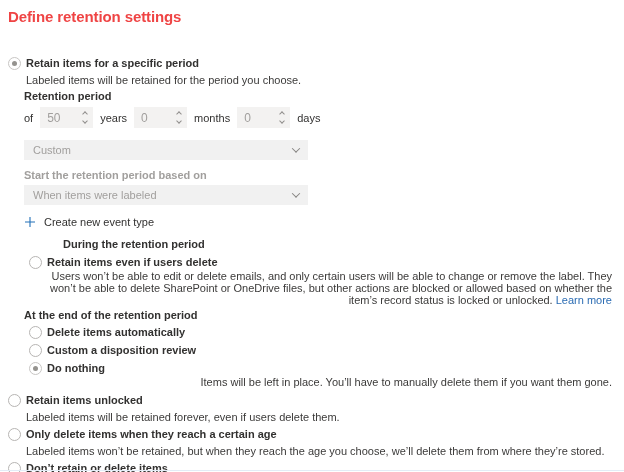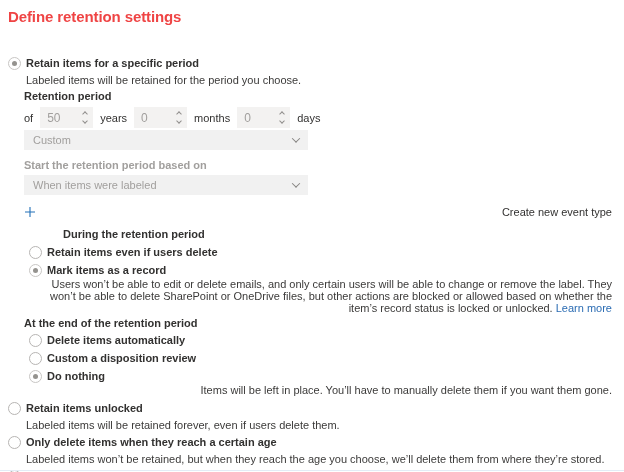--- a/index.html
+++ b/index.html
@@ -58,21 +58,21 @@
     width: 284px; height: 20px; background: #f1f1f1;
     display: flex; align-items: center; justify-content: space-between;
     padding: 0 9px; color: #a19f9d;
   }
   .select .chev-down {
     width: 6px; height: 6px; border-right: 1px solid #858381; border-bottom: 1px solid #858381;
     transform: rotate(45deg) translate(-1px,-1px);
   }
   .mt3 { margin-top: 3px; gap: 31px; }
 
-  .link-row { display: flex; align-items: center; margin-top: 11px; cursor: pointer; justify-content: space-between; }
+  .link-row { display: flex; align-items: center; gap: 8px; margin-top: 11px; cursor: pointer; }
   .link-row .plus-label { color: #323130; }
   .learn-more { color: #2b6cb3; cursor: pointer; }
 
   .subopt { margin-left: 5px; margin-top: 5px; }
   .subdesc { margin-left: 23px; margin-top: 1px; max-width: 572px; text-align: right; }
 
   .bottom-divider {
     position: absolute; left: 0; right: 0; bottom: 1px;
     border-top: 1px solid #e3ecf6;
   }
@@ -114,21 +114,21 @@
       <span class="spinbox">
         <input readonly="" value="0" style="">
         <span class="spinbtns">
             <i class="chv up"></i>
             <i class="chv dn"></i>
           </span>
       </span>
       <span class="unit-label">days</span>
     </div>
 
-    <div class="select" style="margin-top:2px;">
+    <div class="select" style="margin-top:12px;">
       <span>Custom</span>
       <i class="chev-down"></i>
     </div>
 
     <div class="heading disabled" style="margin-top:9px;">Start the retention period based on</div>
     <div class="select mt3">
       <span>When items were labeled</span>
       <i class="chev-down"></i>
     </div>
 
@@ -139,24 +139,20 @@
       <span class="plus-label">Create new event type</span>
     </div>
 
     <div class="heading" style="margin-top:10px;padding-left:39px;">During the retention period</div>
 
     <div class="opt subopt">
       <span class="radio"></span>
       <span class="opt-label">Retain items even if users delete</span>
     </div>
 
-    <div class="opt subopt">
-      <span class="radio selected"></span>
-      <span class="opt-label">Mark items as a record</span>
-    </div>
     <div class="desc subdesc"><span>Users won’t be able to edit or delete emails, and only certain users will be able to change or remove the label. They won’t be able to delete SharePoint or OneDrive files, but other actions are blocked or allowed based on whether the item’s record status is locked or unlocked.</span> <span class="learn-more">Learn more</span></div>
 
     <div class="heading" style="margin-top:3px;">At the end of the retention period</div>
 
     <div class="opt subopt" style="margin-top:4px;">
       <span class="radio"></span>
       <span class="opt-label">Delete items automatically</span>
     </div>
 
     <div class="opt subopt">

